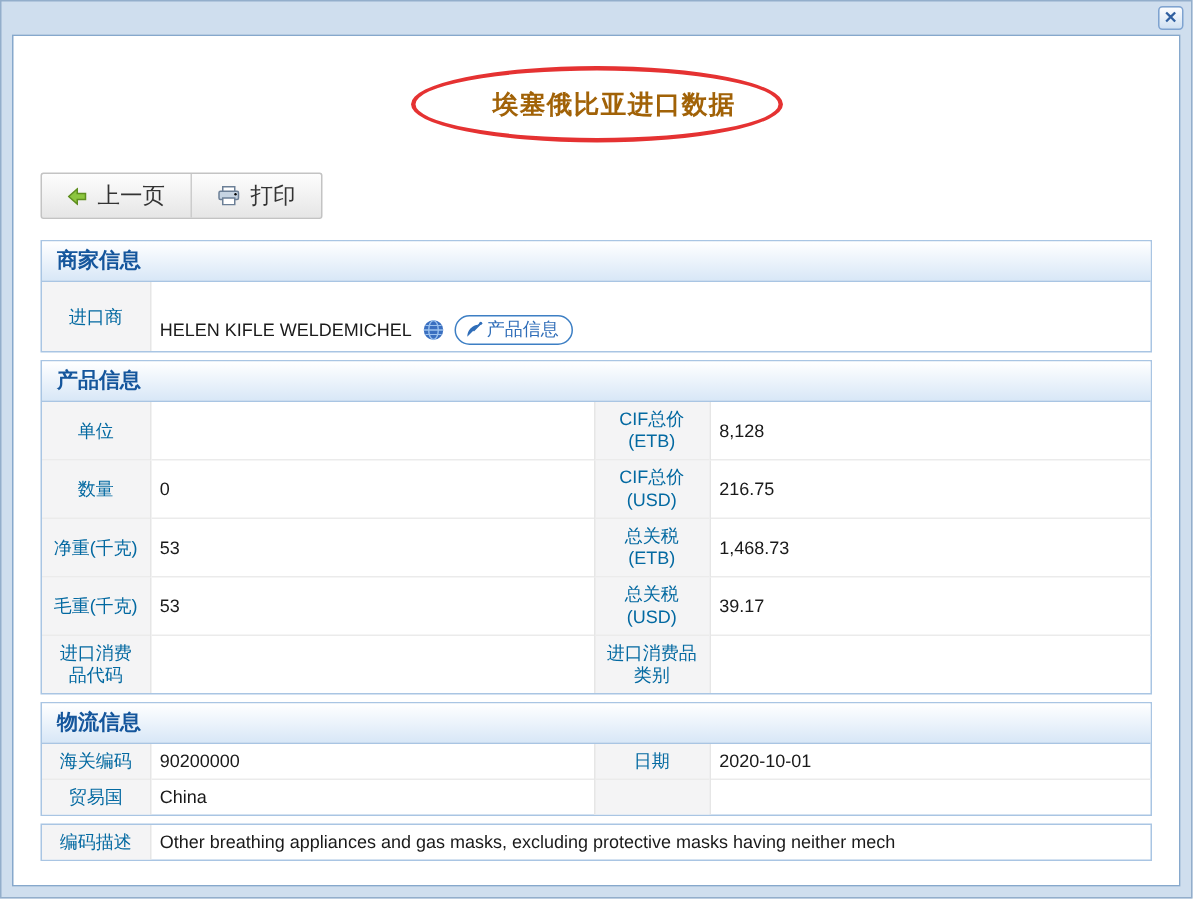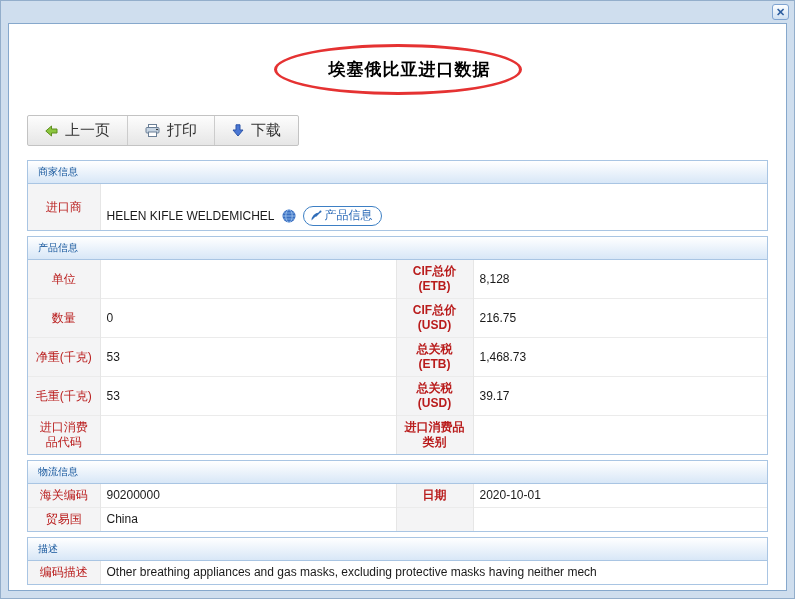--- a/index.html
+++ b/index.html
@@ -45,21 +45,21 @@
     padding:0 18px;overflow:hidden;
   }
   .title-area{text-align:center;margin-top:20px;height:58px;}
   .title-ellipse{
     display:inline-block;
     border:3px solid var(--highlight-red);
     border-radius:50%;
     padding:11px 28px;
   }
   .page-title{
-    font-size:17px;font-weight:bold;color:#000000;
+    font-size:17px;font-weight:bold;color:#a16207;
     letter-spacing:1px;white-space:nowrap;margin-left:24px;
   }
   .toolbar{
     display:inline-flex;align-items:stretch;
     margin-top:13px;
     border:1px solid #c3c3c3;border-radius:2px;
     background:linear-gradient(#fdfdfd,#e6e6e6);
   }
   .tb-btn{
     display:flex;align-items:center;gap:7px;
@@ -72,36 +72,36 @@
   .tb-btn svg{display:block;}
   .section{
     border:1px solid var(--section-border);
     margin-top:5px;
   }
   .section.first{margin-top:14px;}
   .section-header{
     background:linear-gradient(#ffffff,var(--header-bg));
     border-bottom:1px solid var(--section-border);
     color:var(--header-text);
-    font-weight:normal;font-size:10px;
+    font-weight:bold;font-size:14px;
     padding:4px 10px;
   }
   table.kv{border-collapse:collapse;width:100%;table-layout:fixed;}
   table.kv td{
     padding:4px 6px;vertical-align:middle;
     font-size:12px;line-height:15px;
     word-wrap:break-word;
   }
   table.kv tr + tr td{border-top:1px solid #ebebeb;}
   td.lbl{
     background:var(--label-bg);
-    color:#b91c1c;text-align:center;
+    color:#0369a1;text-align:center;
     border-right:1px solid #e6e6e6;
   }
-  td.lbl.l2{border-left:1px solid #e6e6e6;font-weight:bold;}
+  td.lbl.l2{border-left:1px solid #e6e6e6;}
   td.val{padding-left:9px;color:#1a1a1a;}
   .importer-cell{display:flex;align-items:center;gap:7px;margin-top:18px;}
   .radar-pill{
     display:inline-flex;align-items:center;gap:3px;
     border:1px solid #3d7fc4;border-radius:10px;
     color:var(--link-blue);
     padding:1px 8px 2px 6px;font-size:12px;
     background:#fff;cursor:pointer;white-space:nowrap;
   }
   .icon{display:inline-block;line-height:0;}
@@ -133,28 +133,20 @@
       <button class="tb-btn">
         <span class="icon">
           <svg width="15" height="13" viewBox="0 0 15 13">
             <rect x="3.5" y="0.5" width="8" height="3.5" fill="#fff" stroke="#6b7f96"></rect>
             <rect x="1" y="3.5" width="13" height="5.5" rx="1" fill="#c6d4e2" stroke="#6b7f96"></rect>
             <rect x="3.5" y="8" width="8" height="4.5" fill="#fff" stroke="#6b7f96"></rect>
             <circle cx="12" cy="5.5" r="0.8" fill="#5a7; #5a7a96"></circle>
           </svg>
         </span>
         <span>打印</span>
-      </button>
-      <button class="tb-btn">
-        <span class="icon">
-          <svg width="12" height="13" viewBox="0 0 12 13">
-              <path d="M4 0.8 L8 0.8 L8 6 L11 6 L6 12 L1 6 L4 6 Z" fill="#4a77d4" stroke="#2d55a8" stroke-width="1"></path>
-            </svg>
-        </span>
-        <span>下载</span>
       </button>
     </div>
 
     
     <div class="section first">
       <div class="section-header">商家信息</div>
       <table class="kv">
         <colgroup>
             <col style="width:72px">
             <col>
@@ -258,21 +250,20 @@
           <td class="val">China</td>
           <td class="lbl l2"></td>
           <td class="val"></td>
         </tr>
       </tbody>
         </table>
     </div>
 
     
     <div class="section">
-      <div class="section-header">描述</div>
       <table class="kv">
         <colgroup>
             <col style="width:72px">
             <col>
           </colgroup>
         <tbody>
             <tr>
           <td class="lbl">编码描述</td>
           <td class="val">Other breathing appliances and gas masks, excluding protective masks having neither mech</td>
         </tr>

